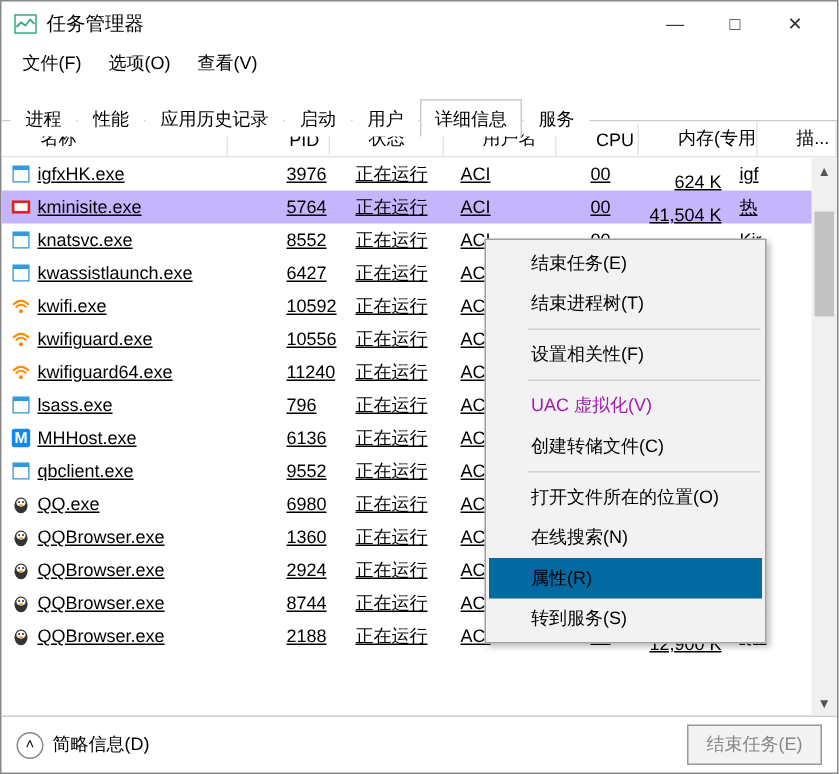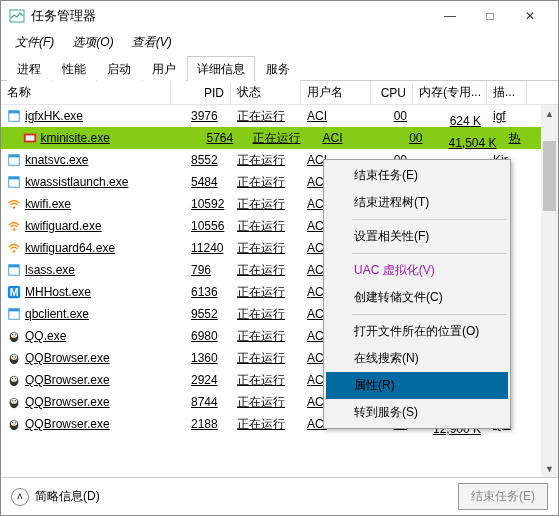--- a/index.html
+++ b/index.html
@@ -2,31 +2,31 @@
 <html><head>
 <meta charset="utf-8">
 <style>
 * { margin: 0; padding: 0; box-sizing: border-box; font-family: "Microsoft YaHei", "Segoe UI", sans-serif; font-size: 12px; }
 body { background: #fff; width: 559px; height: 516px; overflow: hidden; position: relative; border: 1px solid #888; }
 .titlebar { height: 30px; display: flex; align-items: center; padding: 0 8px; }
 .titlebar .icon { width: 16px; height: 16px; margin-right: 6px; }
 .titlebar .title { flex: 1; font-size: 13px; }
 .titlebar .winbtns { display: flex; }
 .titlebar .winbtn { width: 40px; height: 28px; display: flex; align-items: center; justify-content: center; color: #333; }
-.menubar { height: 22px; display: flex; align-items: center; padding: 0 6px; gap: 2px; font-style: italic; }
+.menubar { height: 22px; display: flex; align-items: center; padding: 0 6px; gap: 2px; }
 .menubar .menuitem { padding: 2px 8px; }
 .tabbar { height: 28px; display: flex; align-items: flex-end; padding: 0 6px; border-bottom: 1px solid #ccc; gap: 1px; }
-.tabbar .tab { padding: 4px 9px 3px; border: 1px solid transparent; border-bottom: none; position: relative; top: 1px; background: #fff; }
+.tabbar .tab { padding: 4px 9px 3px; border: 1px solid transparent; border-bottom: none; position: relative; top: 11px; background: #fff; }
 .tabbar .tab.active { border-color: #ccc; background: #fff; }
 .content { height: 396px; display: flex; flex-direction: column; }
 .header-row { display: flex; height: 24px; align-items: center; border-bottom: 1px solid #e5e5e5; background: #fff; }
-.header-row .col { padding: 3px 6px; border-right: 1px solid #e5e5e5; overflow: hidden; white-space: nowrap; font-size: 12px; }
+.header-row .col { padding: 3px 6px; border-right: 1px solid #e5e5e5; overflow: hidden; white-space: nowrap; font-size: 12px; margin-left: 20px; }
 .rows { flex: 1; overflow: hidden; position: relative; text-decoration: underline; }
 .row { display: flex; height: 22px; align-items: center; }
-.row.selected { background: #84cc16; justify-content: center; }
+.row.selected { background: #c4b5fd; }
 .row .cell { padding: 2px 6px; overflow: hidden; white-space: nowrap; text-overflow: ellipsis; }
 .row .name-cell { display: flex; align-items: center; gap: 4px; }
 .row .picon { width: 14px; height: 14px; display: inline-flex; flex-shrink: 0; }
 .col-name, .c-name { width: 170px; }
 .col-pid, .c-pid { width: 60px; text-align: right; }
 .col-status, .c-status { width: 70px; }
 .col-user, .c-user { width: 70px; }
 .col-cpu, .c-cpu { width: 42px; text-align: right; }
 .col-mem, .c-mem { width: 74px; text-align: right; }
 .col-desc, .c-desc { width: 40px; }
@@ -69,20 +69,21 @@
 
 <div class="menubar">
   <div class="menuitem">文件(F)</div>
   <div class="menuitem">选项(O)</div>
   <div class="menuitem">查看(V)</div>
 </div>
 
 <div class="tabbar">
   <div class="tab">进程</div>
   <div class="tab">性能</div>
+  <div class="tab">应用历史记录</div>
   <div class="tab">启动</div>
   <div class="tab">用户</div>
   <div class="tab active">详细信息</div>
   <div class="tab">服务</div>
 </div>
 
 <div class="content">
   <div class="header-row">
     <div class="col col-name">名称</div>
     <div class="col col-pid">PID</div>
@@ -147,21 +148,21 @@
       <div class="row">
         <div class="cell c-name name-cell">
           <span class="picon">
             <svg viewBox="0 0 16 16">
               <rect x="2" y="2" width="12" height="12" fill="#fff" stroke="#39d" stroke-width="1"></rect>
               <rect x="2" y="2" width="12" height="3" fill="#39d"></rect>
             </svg>
           </span>
           <span>kwassistlaunch.exe</span>
         </div>
-        <div class="cell c-pid">5484</div>
+        <div class="cell c-pid">6427</div>
         <div class="cell c-status">正在运行</div>
         <div class="cell c-user">ACI</div>
         <div class="cell c-cpu">00</div>
         <div class="cell c-mem"></div>
         <div class="cell c-desc">Kir</div>
       </div>
       <div class="row">
         <div class="cell c-name name-cell">
           <span class="picon">
             <svg viewBox="0 0 16 16">

